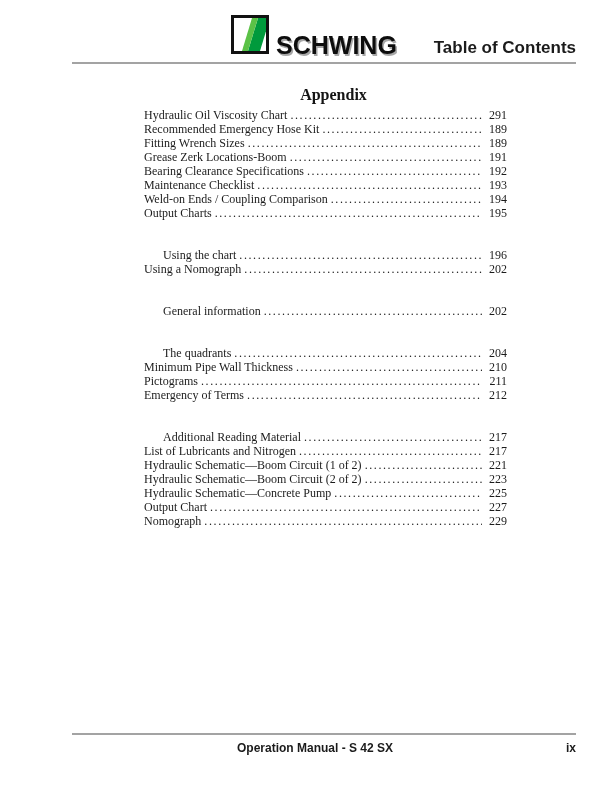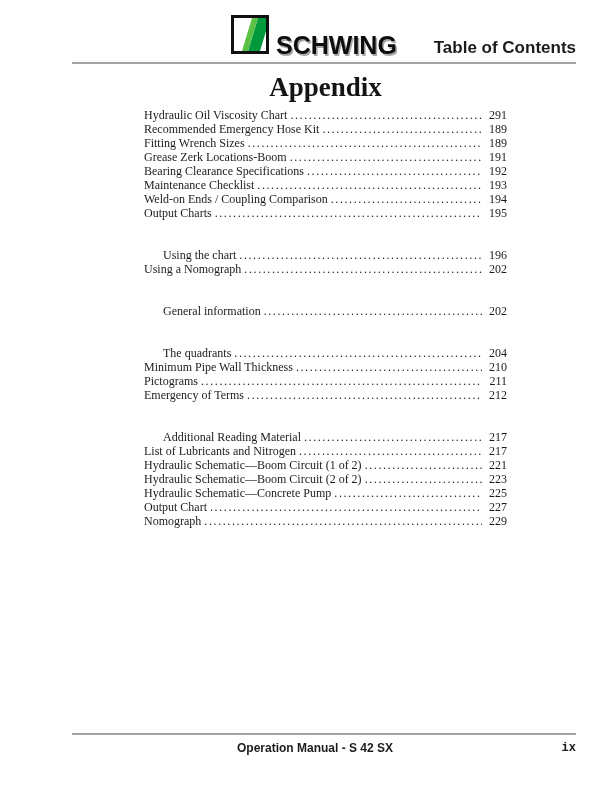--- a/index.html
+++ b/index.html
@@ -63,25 +63,25 @@
     background: #a3a3a3;
   }
   .header-rule { top: 62px; }
 
   
   .doc-title {
     position: absolute;
     top: 76px;
     left: 144px;
     width: 363px;
-    margin: 0;
+    margin: 8px;
     text-align: center;
     font-family: "Liberation Serif", serif;
     font-weight: bold;
-    font-size: 27px;
+    font-size: 16px;
     line-height: 22px;
     color: #141414;
   }
 
   
   .toc {
     position: absolute;
     top: 108px;
     left: 144px;
     width: 363px;
@@ -124,21 +124,21 @@
     text-align: center;
     font-family: "Liberation Sans", sans-serif;
     font-weight: bold;
     font-size: 12px;
     color: #1b1b1b;
   }
   .footer-page {
     position: absolute;
     top: 741px;
     right: 36px;
-    font-family: Liberation Mono, monospace;
+    font-family: Liberation Sans, sans-serif;
     font-weight: bold;
     font-size: 12px;
     color: #1b1b1b;
   }
 </style>
 </head>
 <body>
 
 <div class="page">
 

